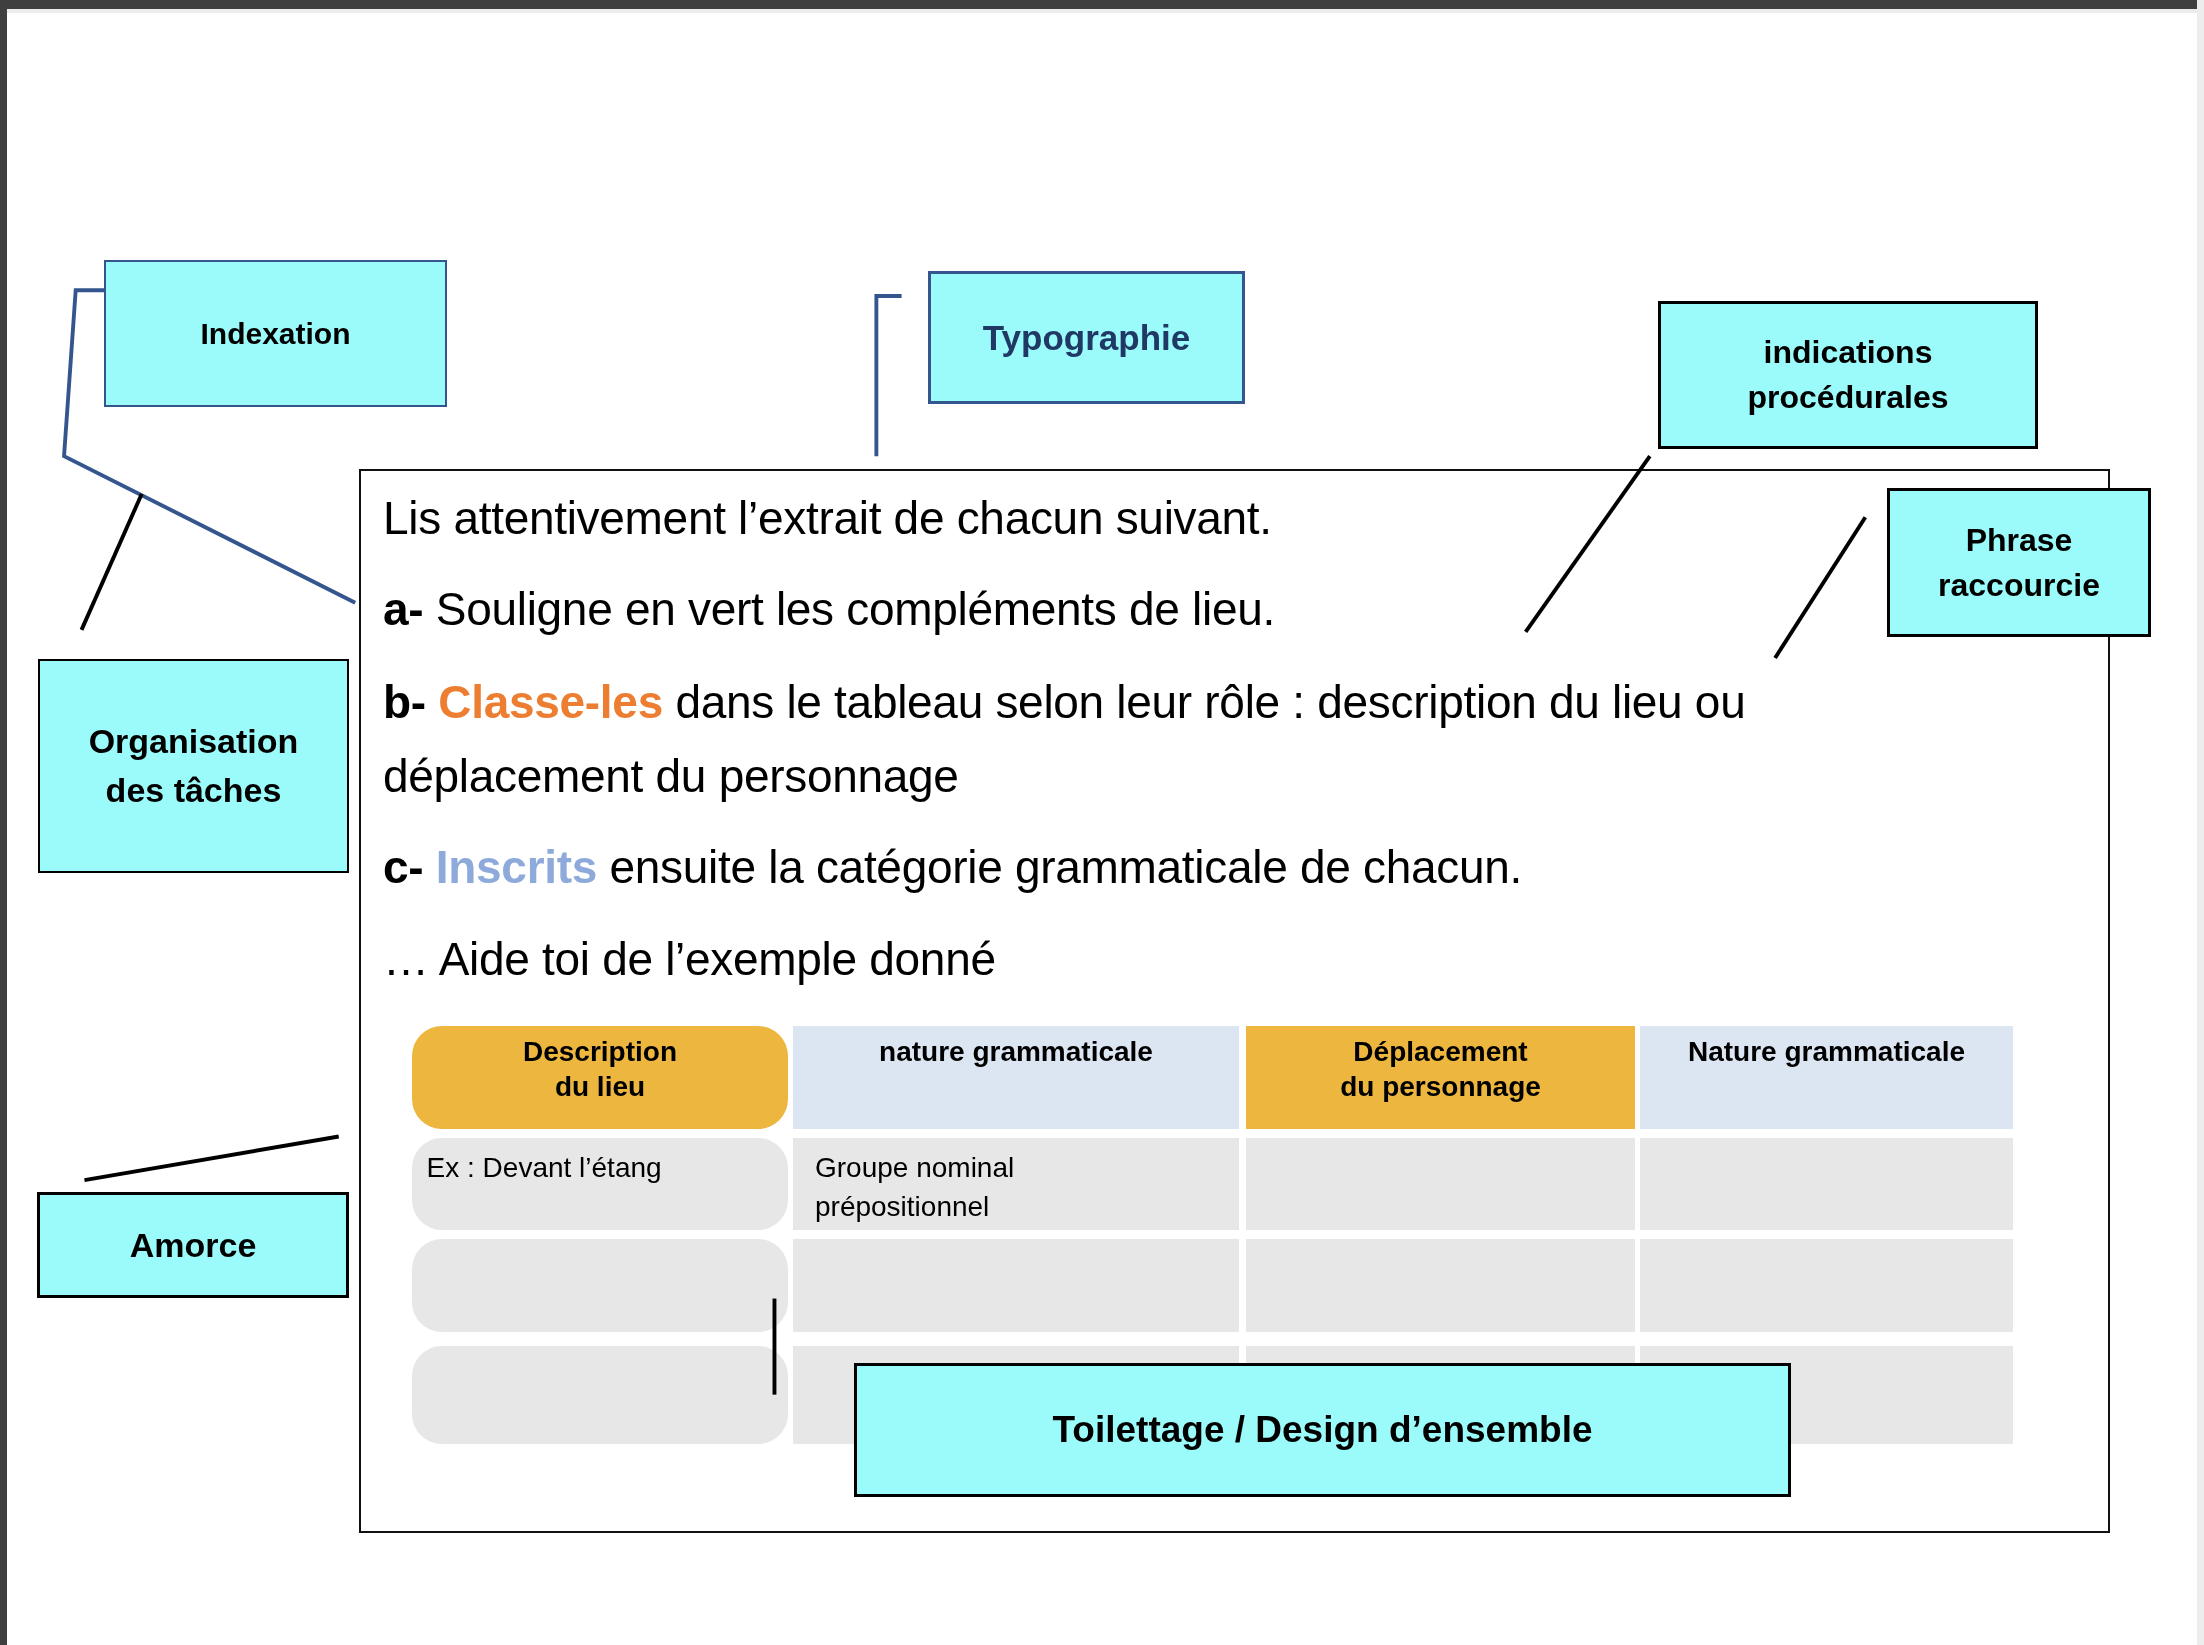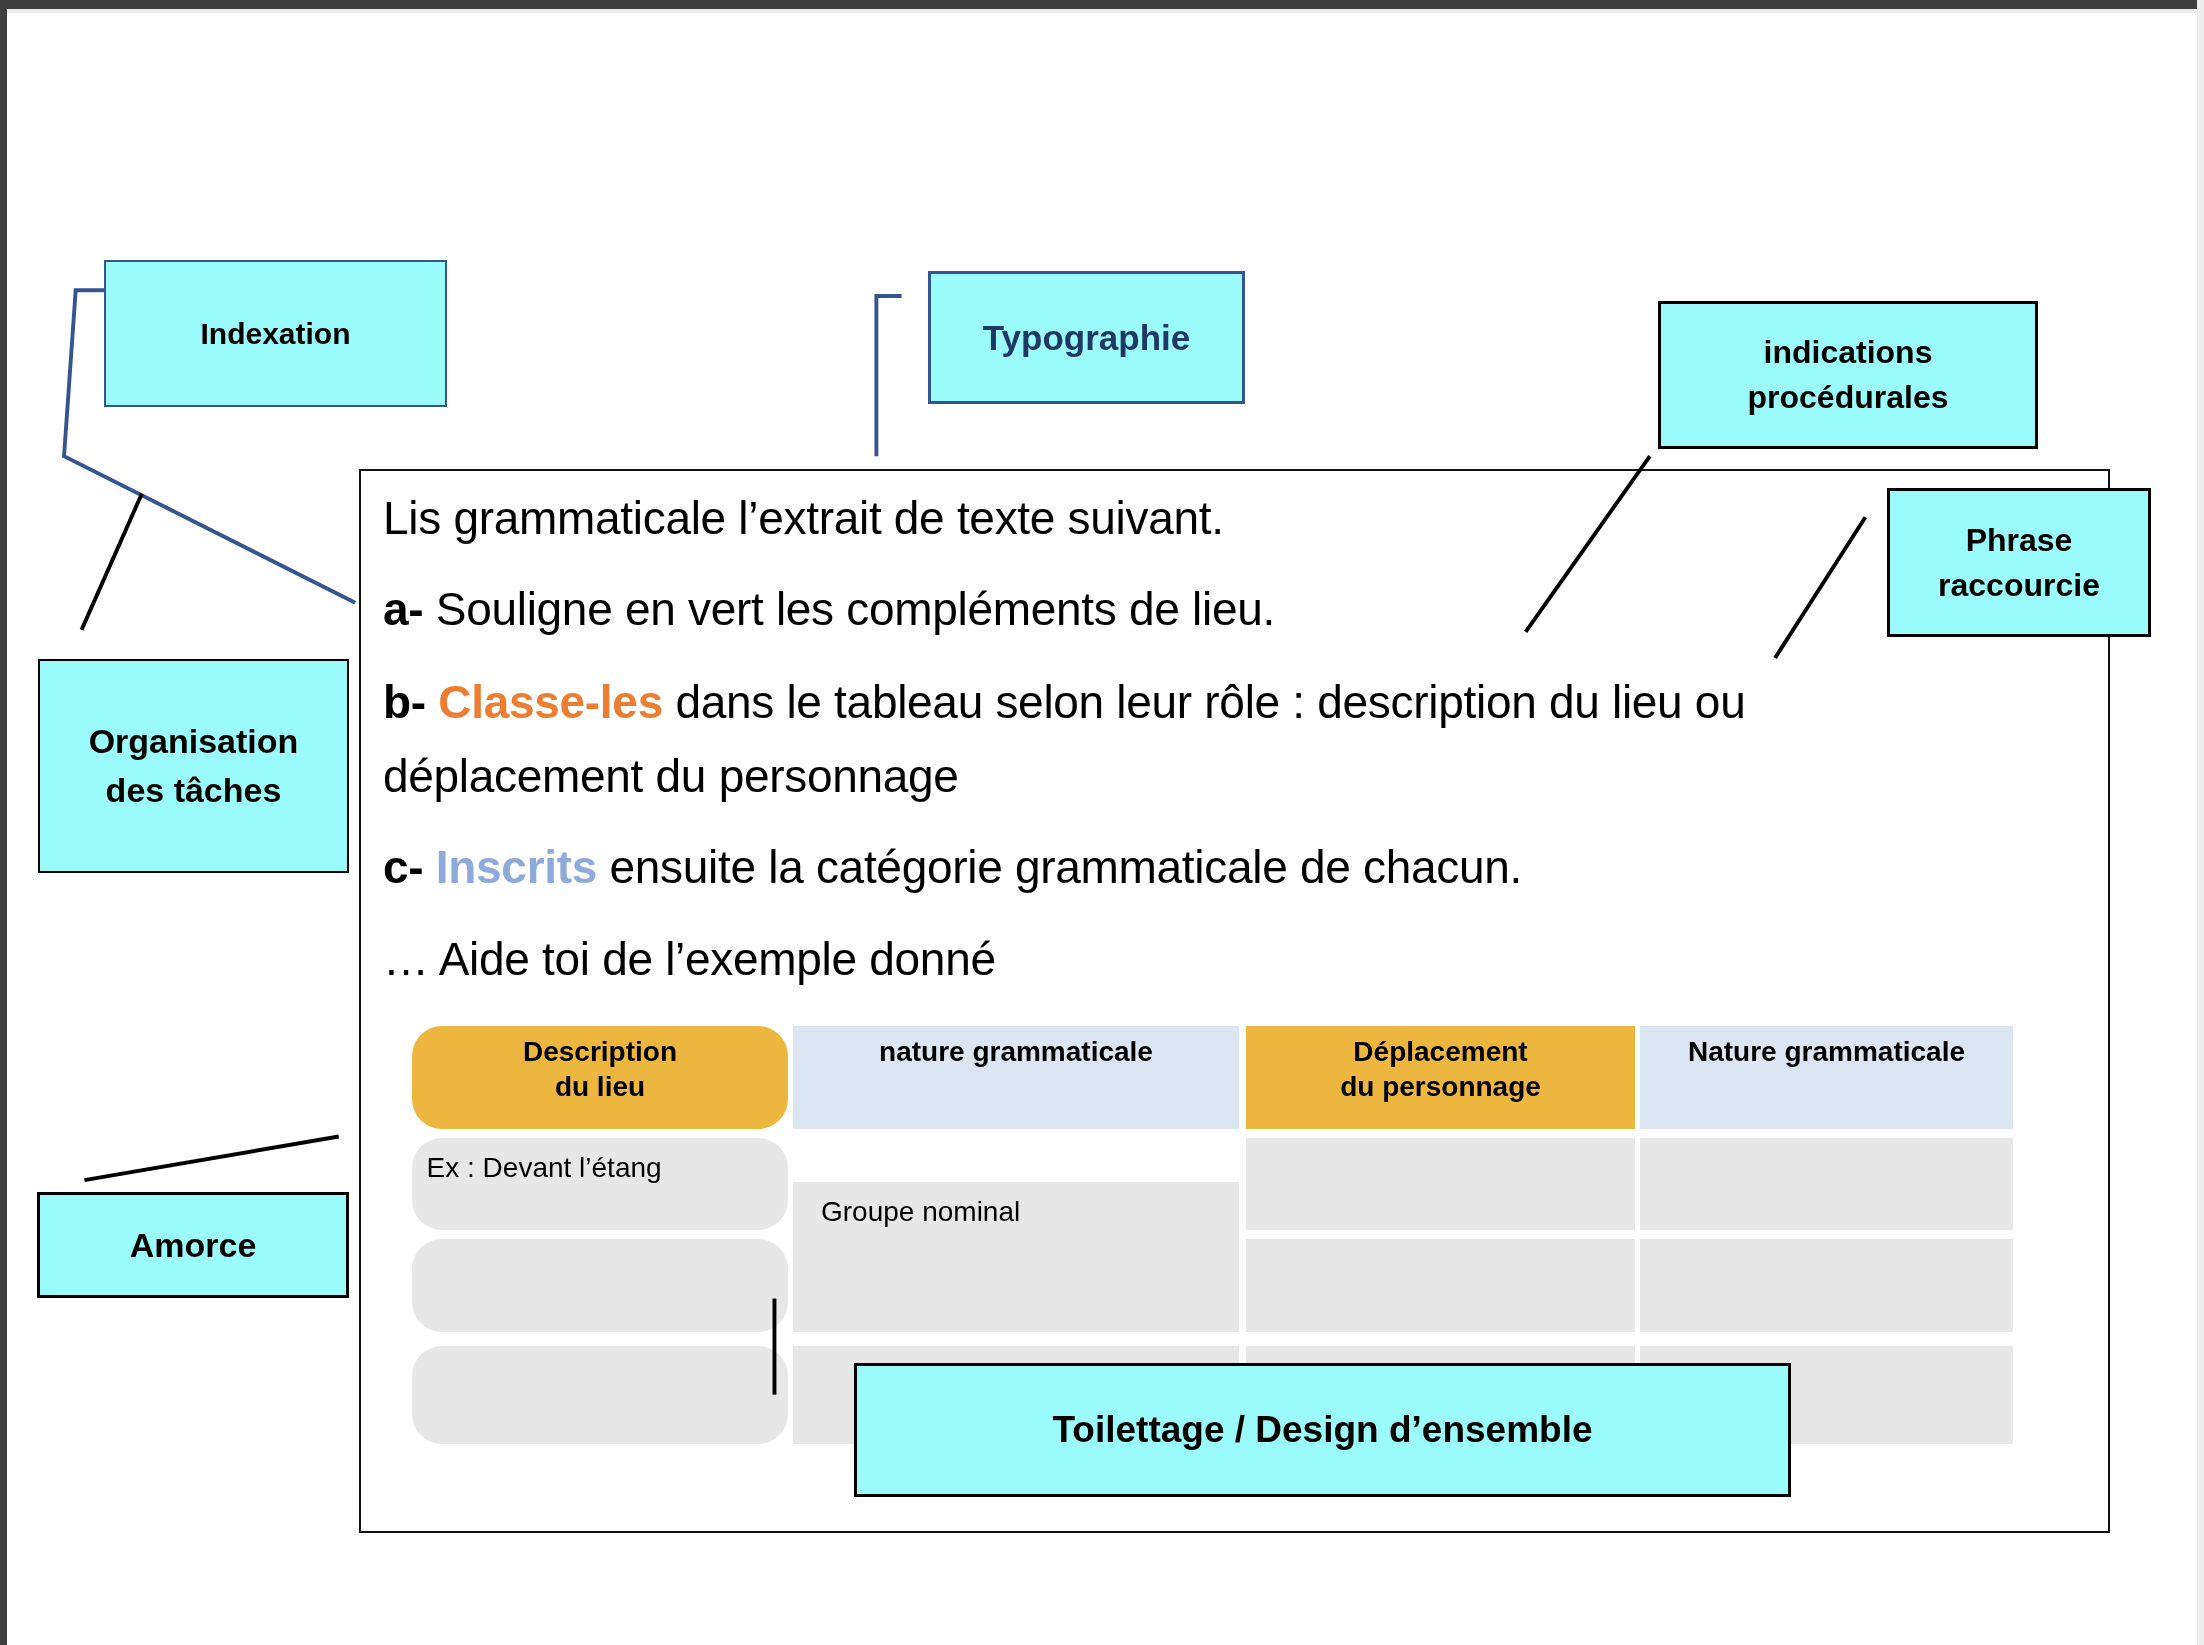--- a/index.html
+++ b/index.html
@@ -27,21 +27,21 @@
   
   .trow{position:absolute;left:412px;height:0;z-index:2;}
   .tcell{position:absolute;top:0;box-sizing:border-box;overflow:hidden;}
   .tc1{left:0;width:376px;border-radius:30px;}
   .tc2{left:381px;width:446px;}
   .tc3{left:834px;width:389px;}
   .tc4{left:1228px;width:373px;}
   .th{background:#DCE6F2;font-weight:bold;font-size:28px;text-align:center;padding-top:7.8px;line-height:35px;}
   .th.gold{background:#EDB63F;}
   .td{background:#E7E7E7;font-size:28px;line-height:39px;padding:9.7px 9.7px 0 14.6px;}
-  .td.c2pad{padding-left:28px;margin-top:44px;}
+  .td.c2pad{padding-left:22px;}
 
   
   .callout{position:absolute;background:#9BFAFA;box-sizing:border-box;z-index:5;
     display:flex;flex-direction:column;align-items:center;justify-content:center;
     font-weight:bold;text-align:center;color:#000;}
   .blue-border{border:2.9px solid #35558E;}
   .black-border{border:3.9px solid #000;}
   .co-indexation{left:104px;top:260px;width:343px;height:147px;font-size:30px;}
   .co-typographie{left:928px;top:271px;width:317px;height:133px;font-size:35px;color:#1F3864;}
   .co-indications{left:1638px;top:301px;width:380px;height:148px;font-size:32px;line-height:45px;margin-left:20px;}
@@ -58,21 +58,21 @@
 <div class="canvas">
 
   <div class="edge-top"></div>
   <div class="edge-top-light"></div>
   <div class="edge-left"></div>
   <div class="edge-right"></div>
 
   <div class="main-box"></div>
 
   <div class="iline" style="top:491px">
-    <span>Lis grammaticale l’extrait de texte suivant.</span>
+    <span>Lis attentivement l’extrait de chacun suivant.</span>
   </div>
   <div class="iline" style="top:582px">
     <span class="bld">a-</span><span> Souligne en vert les compléments de lieu.</span>
   </div>
   <div class="iline" style="top:675px">
     <span class="bld">b- </span><span class="hl-orange">Classe-les</span><span> dans le tableau selon leur rôle : description du lieu ou</span>
   </div>
   <div class="iline" style="top:749px">
     <span>déplacement du personnage</span>
   </div>

